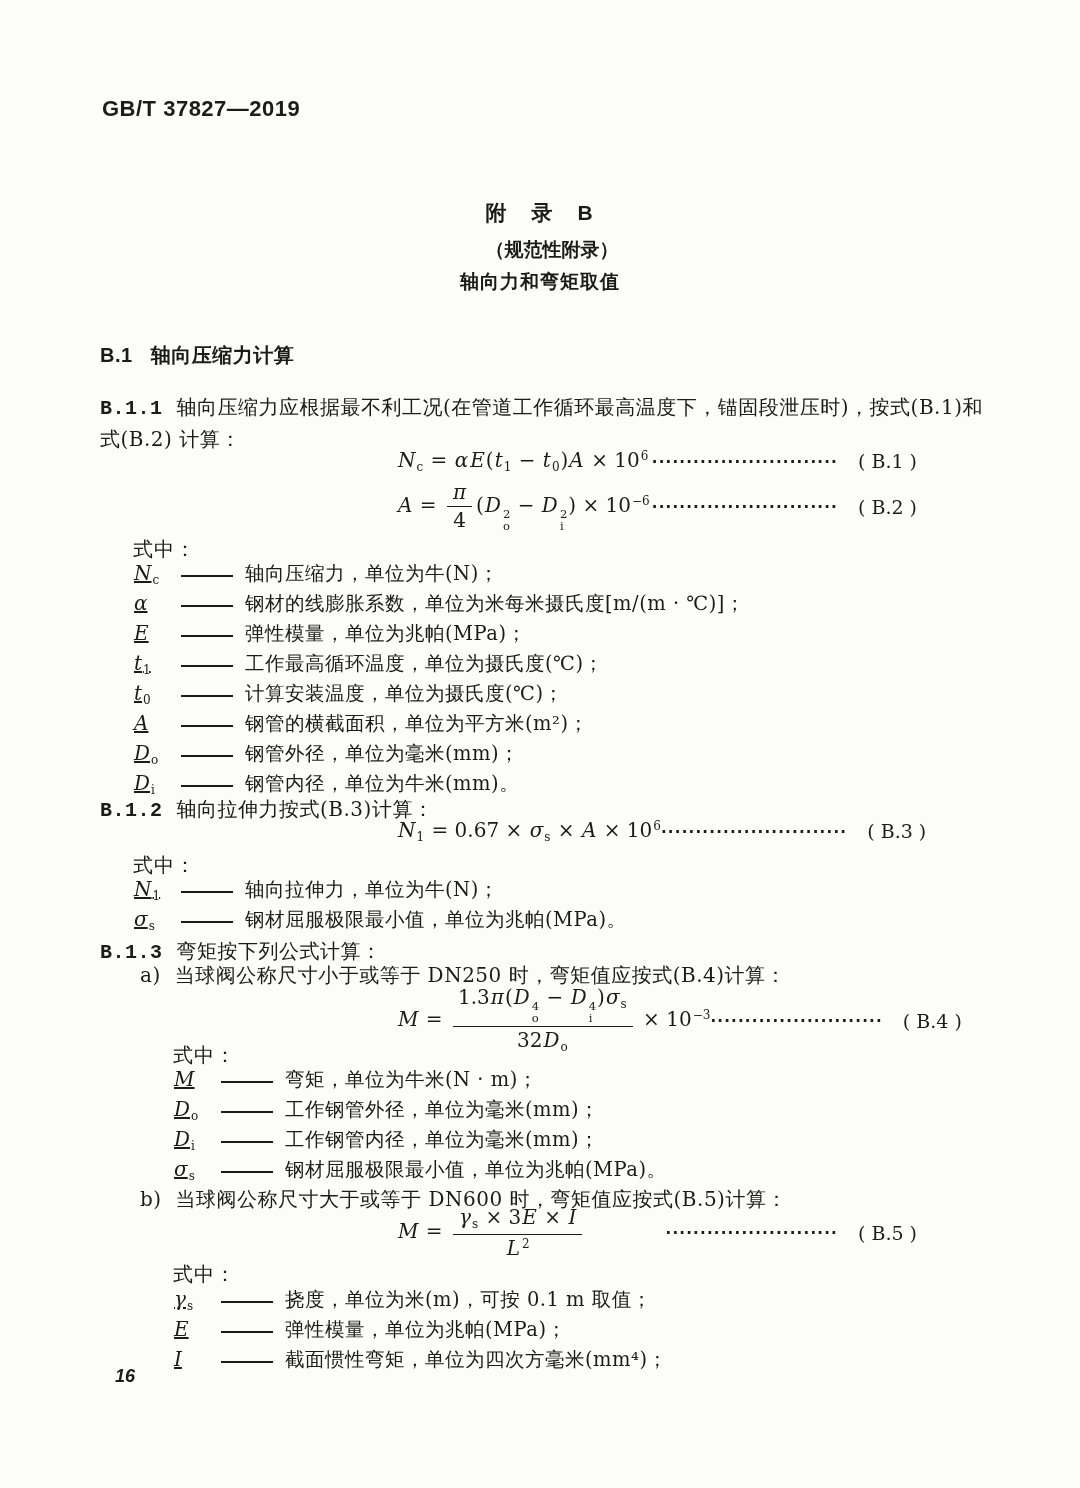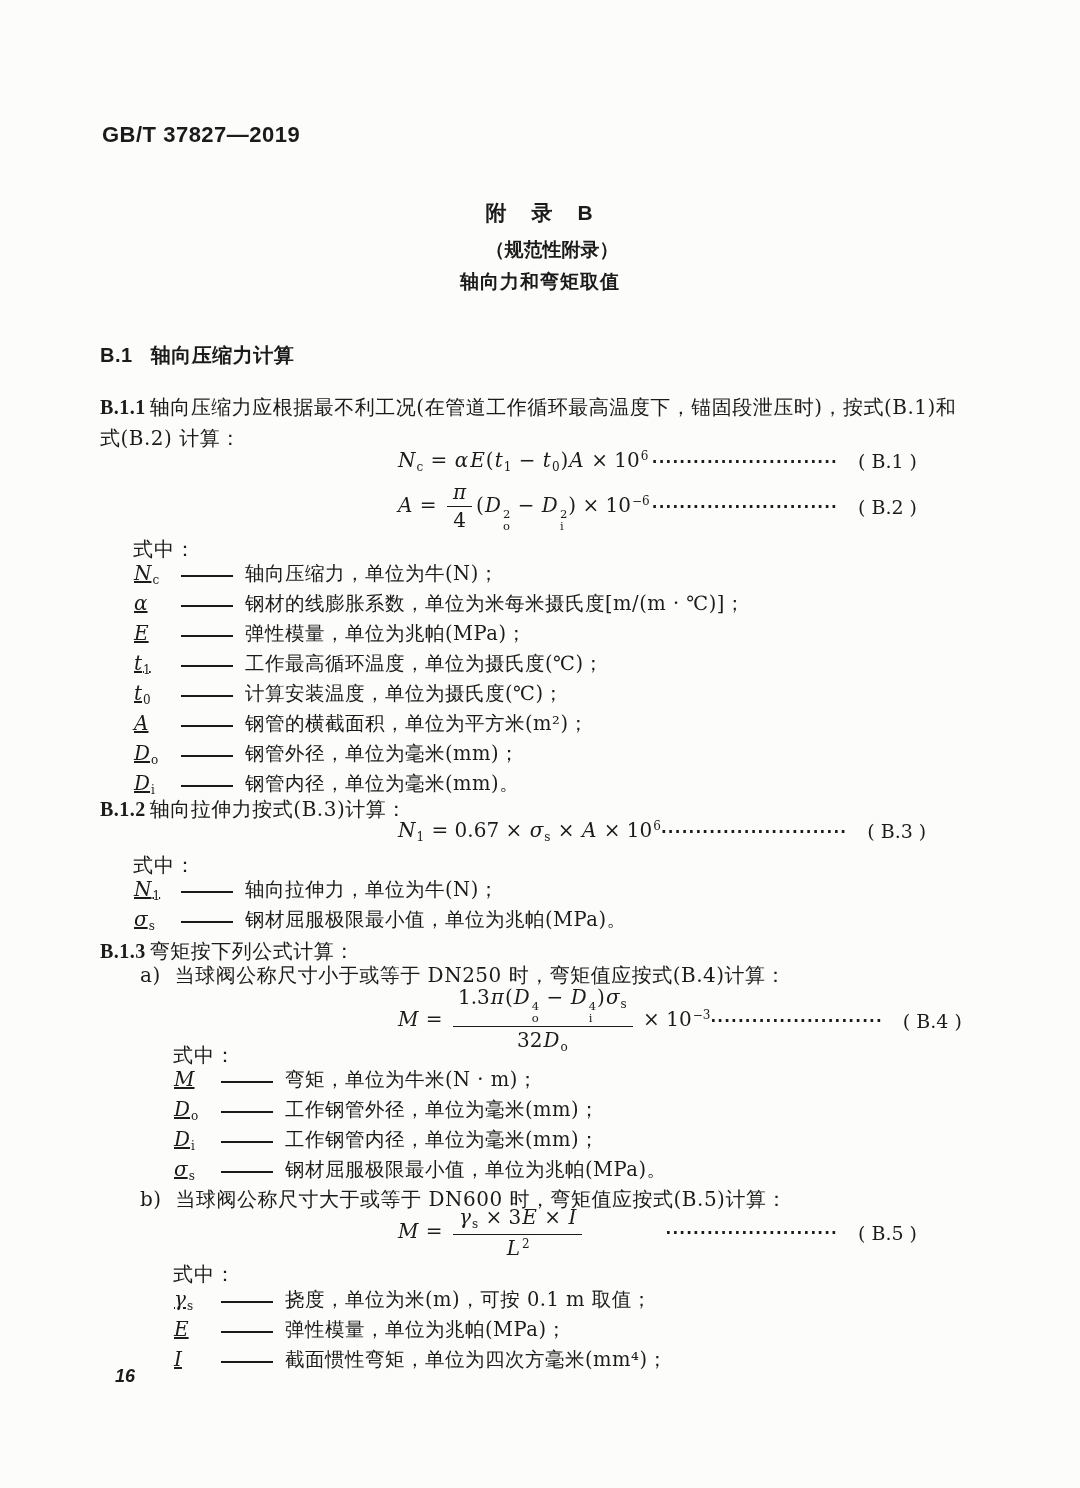--- a/index.html
+++ b/index.html
@@ -3,36 +3,36 @@
 <meta charset="utf-8">
 <style>
   html,body{margin:0;padding:0;background:#d9d9d9;}
   .page{
     position:relative;width:1080px;height:1488px;margin:0 auto;
     background:#fcfcfa;color:#1b1b1b;overflow:hidden;
     font-family:"DejaVu Serif","Liberation Serif",serif;
   }
   .abs{position:absolute;}
   
-  .std-no{left:102px;top:122px;font-family:"Liberation Sans","DejaVu Sans",sans-serif;
+  .std-no{left:102px;top:96px;font-family:"Liberation Sans","DejaVu Sans",sans-serif;
     font-weight:bold;font-size:22px;letter-spacing:.5px;}
   
   .app-line{left:0;width:100%;text-align:center;
     font-family:"Liberation Sans","DejaVu Sans",sans-serif;font-weight:bold;}
   .app-label{top:199px;font-size:21px;letter-spacing:2px;}
   .app-type{top:237px;font-size:19px;padding-left:12px;}
   .app-title{top:269px;font-size:19px;letter-spacing:1px;}
   
   .sec{left:100px;font-family:Liberation Sans, sans-serif;
     font-weight:bold;font-size:20px;letter-spacing:.5px;white-space:nowrap;}
   .sec .sec-num{margin-right:18px;}
   
   .para{left:100px;font-size:20px;line-height:31px;letter-spacing:.5px;}
   .para .pline{white-space:nowrap;}
-  .pnum{font-family:Liberation Serif, serif;font-weight:bold;margin-right:4px;}
+  .pnum{font-family:Liberation Mono, monospace;font-weight:bold;margin-right:14px;}
   .item{left:140px;font-size:20px;white-space:nowrap;letter-spacing:.5px;}
   .item .item-label{margin-right:14px;}
   
   .eq-row{left:0;width:1080px;box-sizing:border-box;display:flex;align-items:center;
     padding-left:397px;padding-right:163px;font-size:20px;}
   .math{white-space:nowrap;}
   .mi{font-style:italic;padding:0 1px;}
   .mt{padding:0;}
   .msub{font-size:.6em;vertical-align:-.35em;padding-right:1px;}
   .msup{font-size:.6em;vertical-align:.55em;padding-left:1px;}
@@ -138,21 +138,21 @@
         <span class="def-text">钢管的横截面积，单位为平方米(m²)；</span>
       </div>
       <div class="def-row">
         <span class="def-sym"><span class="mi">D</span><span class="msub">o</span></span>
         <span class="def-line"></span>
         <span class="def-text">钢管外径，单位为毫米(mm)；</span>
       </div>
       <div class="def-row">
         <span class="def-sym"><span class="mi">D</span><span class="msub">i</span></span>
         <span class="def-line"></span>
-        <span class="def-text">钢管内径，单位为毫米(mm)。</span>
+        <span class="def-text">钢管内径，单位为牛米(mm)。</span>
       </div>
     </div>
 
   <div class="abs para" style="top:794px">
     <div class="pline"><span class="pnum">B.1.2</span><span>轴向拉伸力按式(B.3)计算：</span></div>
   </div>
 
   <div class="abs eq-row" style="top:818px">
     <span class="math"><span class="mi">N</span><span class="msub">1</span><span class="mt"> = 0.67 × </span><span class="mi">σ</span><span class="msub">s</span><span class="mt"> × </span><span class="mi">A</span><span class="mt"> × 10</span><span class="msup">6</span></span>
     <span class="eq-tail">

